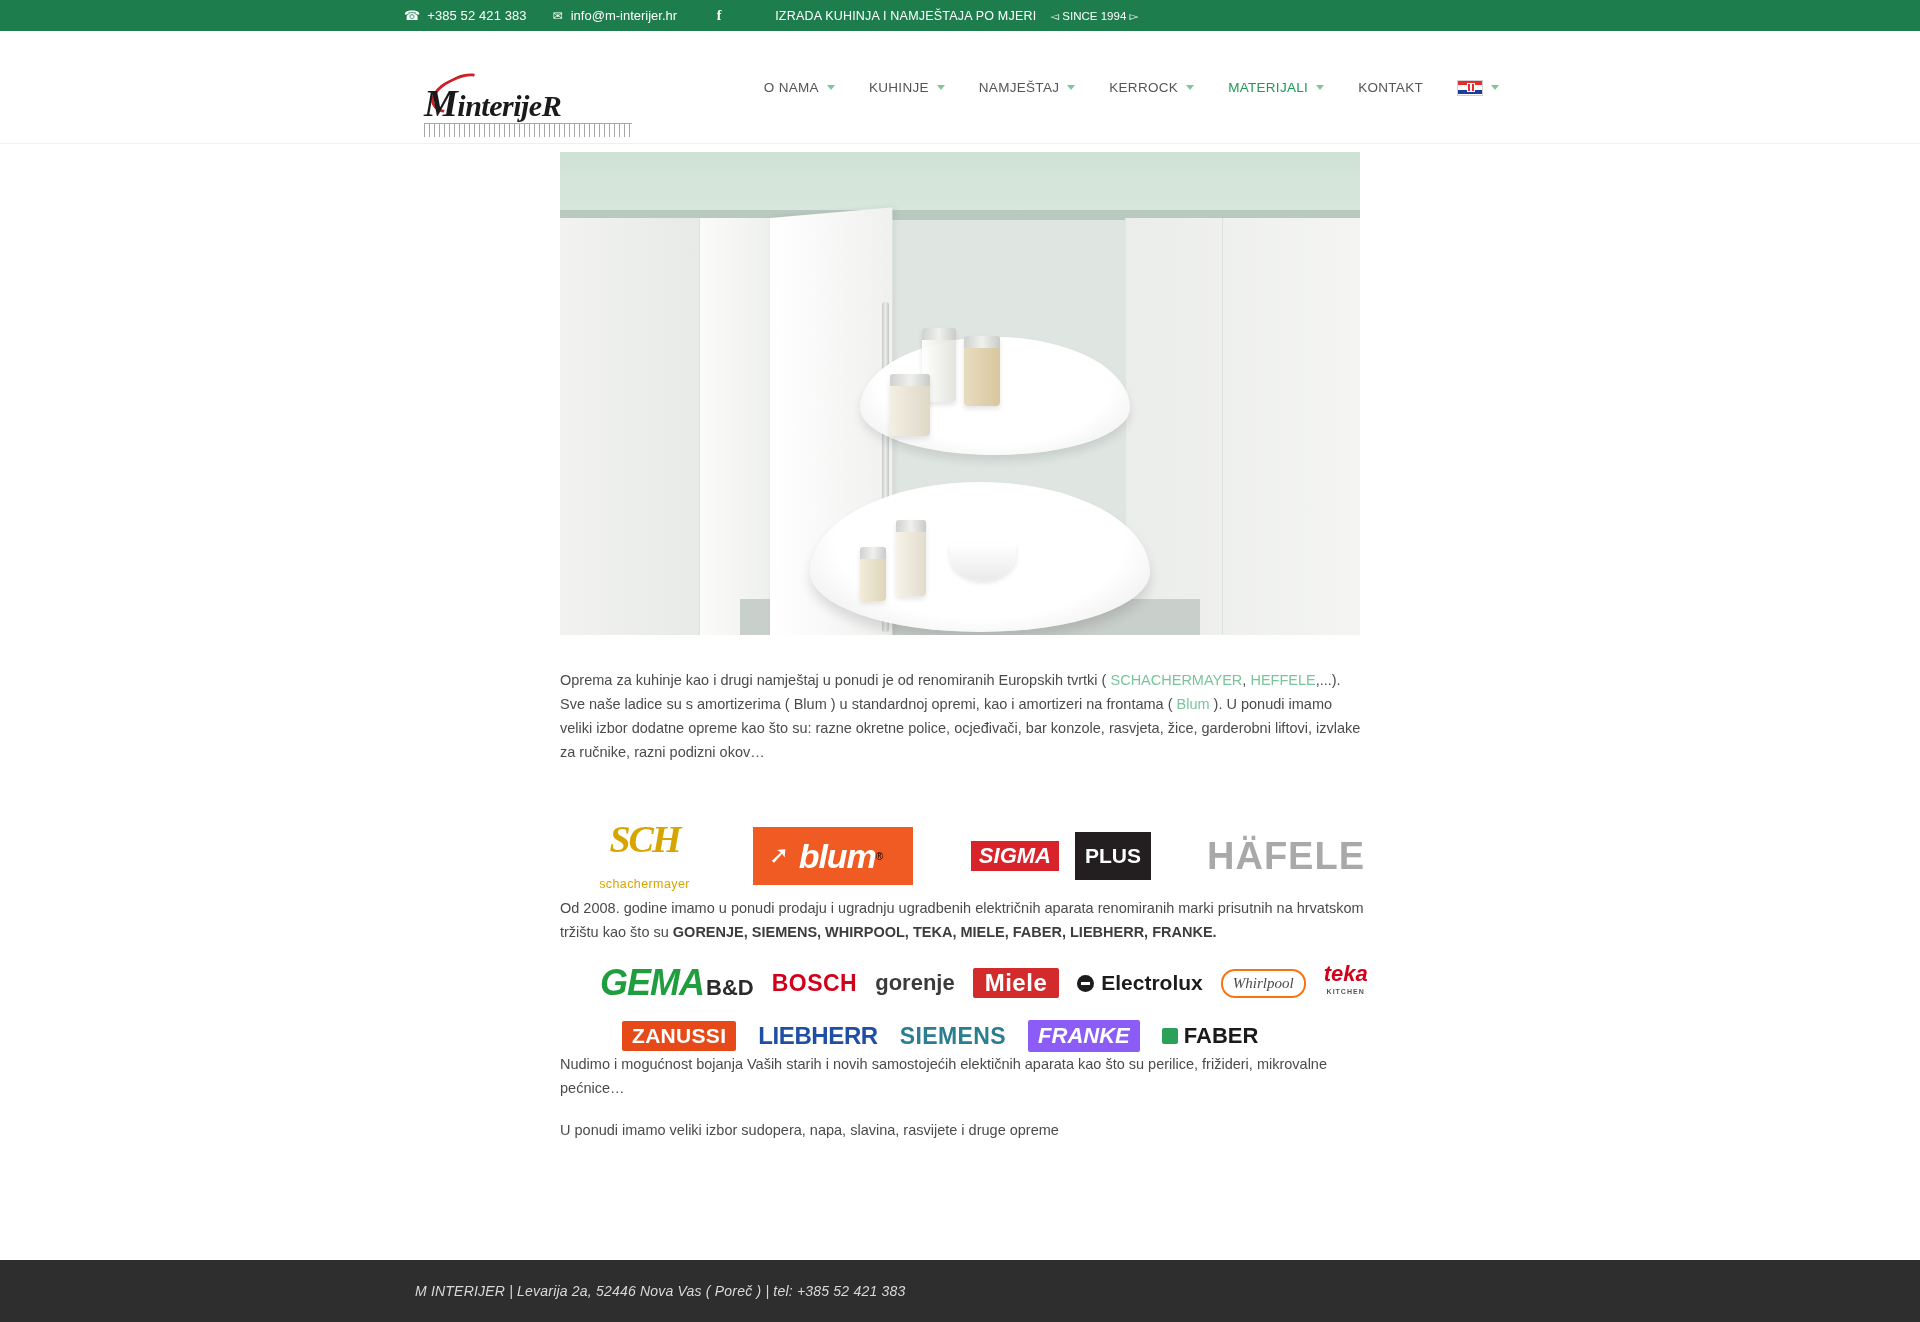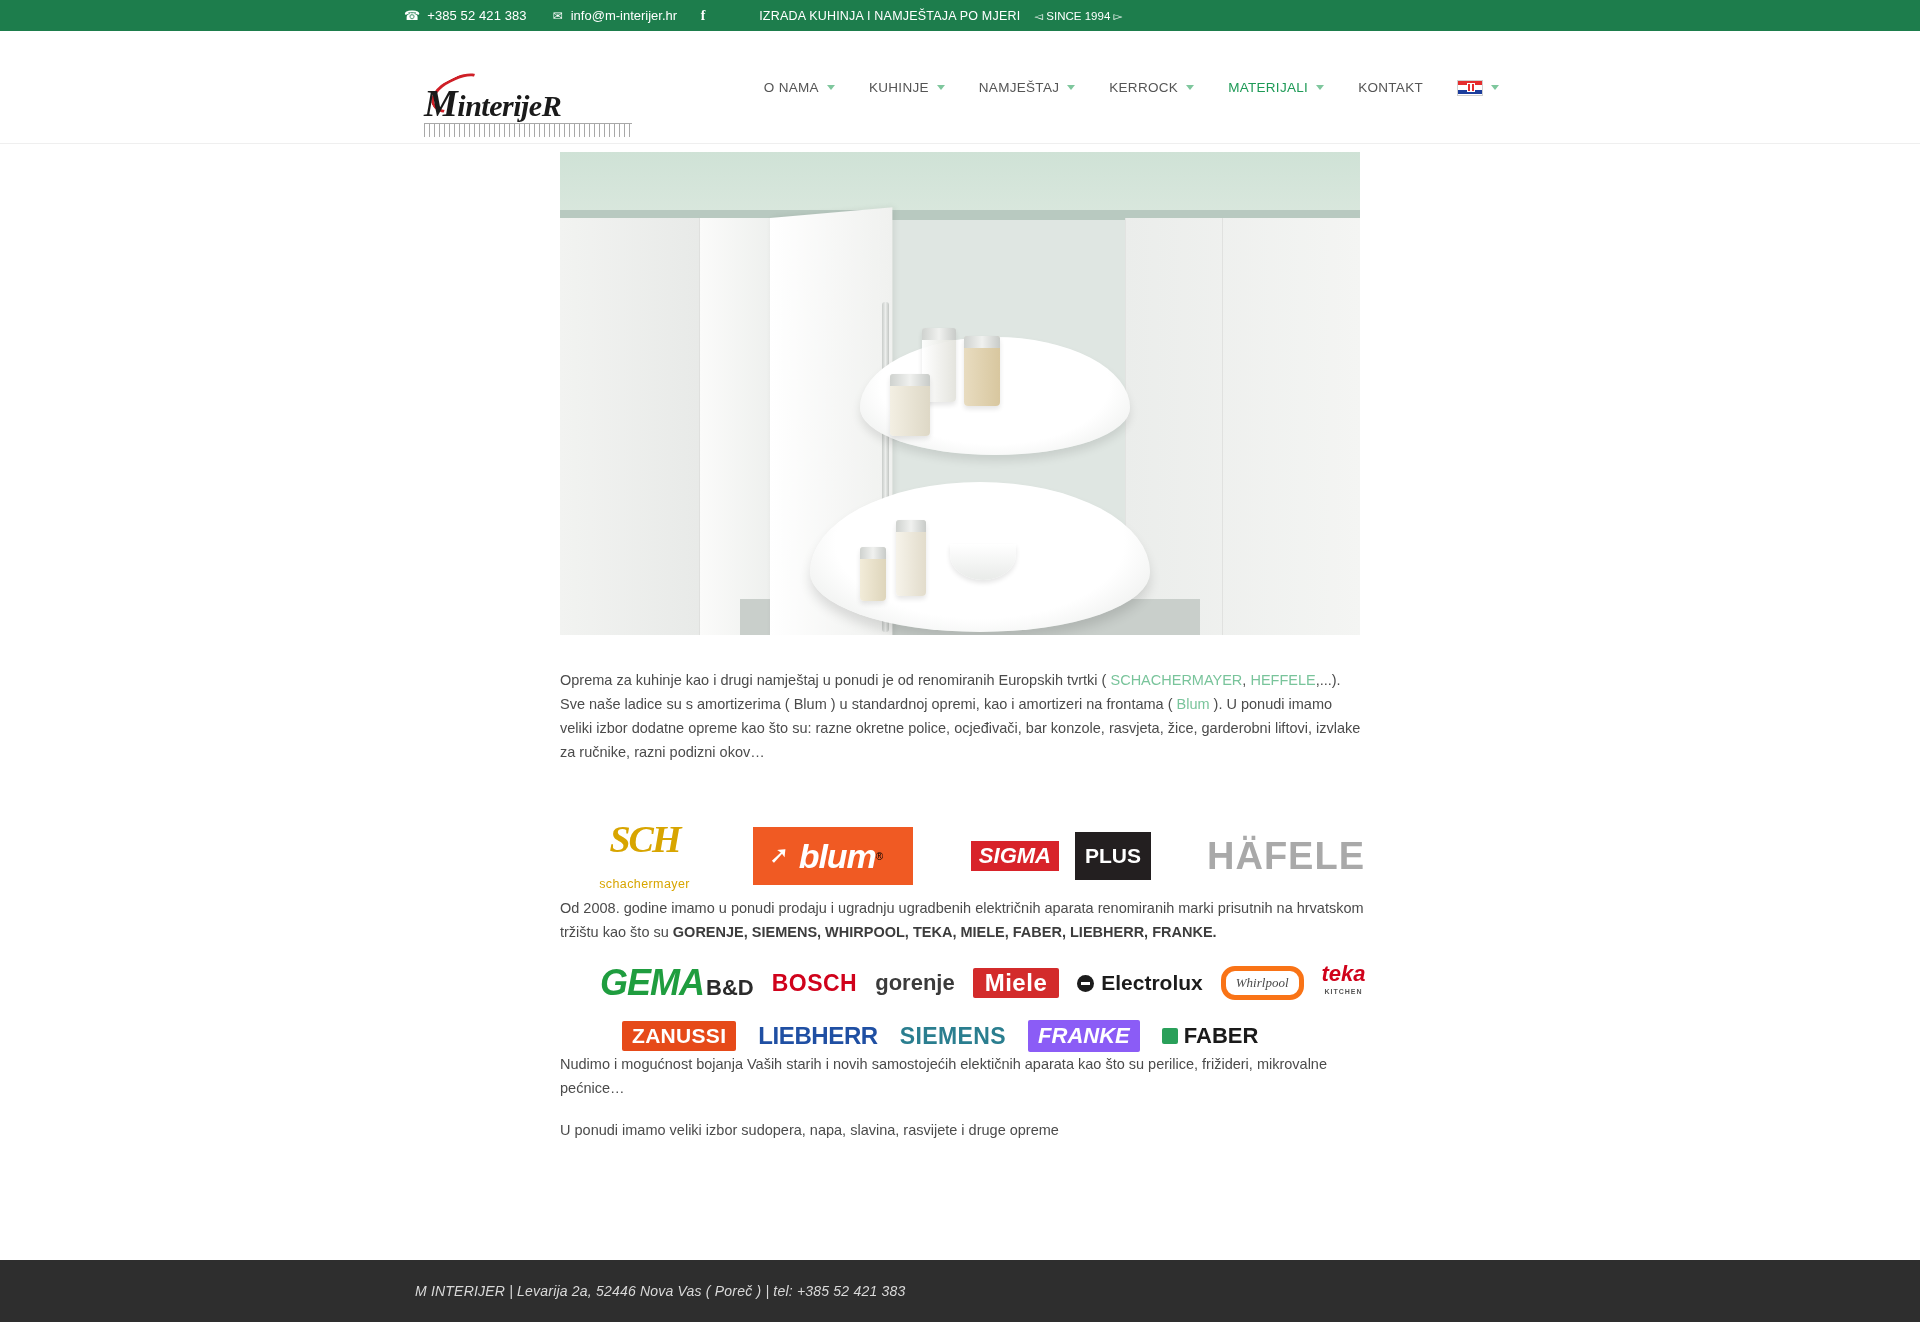--- a/index.html
+++ b/index.html
@@ -28,21 +28,21 @@
     padding-left: 404px;
   }
   .topbar .item { display: flex; align-items: center; white-space: nowrap; }
   .topbar .phone-icon {
     font-size: 13px;
     margin-right: 7px;
     line-height: 1;
   }
   .topbar .phone-text { margin-right: 26px; letter-spacing: .1px; }
   .topbar .mail-icon { margin-right: 8px; font-size: 12px; }
-  .topbar .mail-text { margin-right: 18px; }
+  .topbar .mail-text { margin-right: 34px; }
   .topbar .fb {
     width: 16px; height: 16px;
     display: flex; align-items: center; justify-content: center;
     font-weight: bold; font-size: 14px;
     font-family: "Liberation Serif", serif;
     margin-right: 48px;
   }
   .topbar .tagline { font-size: 12.5px; letter-spacing: .2px; }
   .topbar .since { font-size: 11.5px; margin-left: 14px; }
 
@@ -364,22 +364,22 @@
   }
   .elux-mark {
     width: 17px; height: 17px; border-radius: 50%;
     background: #1c1c1c; position: relative;
   }
   .elux-mark:after {
     content:""; position:absolute; left:4px; top:7px;
     width:9px; height:3px; background:#fff;
   }
   .whirlpool {
-    border: 5px solid #f97316; border-radius: 14px;
-    padding: 4px 10px; color: #4a4a4a; font-size: 13px;
+    border: 2px solid #f97316; border-radius: 14px;
+    padding: 4px 10px; color: #4a4a4a; font-size: 15px;
     font-family: "Liberation Serif", serif; font-style: italic;
   }
   .teka {
     color: #d0021b; font-weight: bold; font-size: 22px;
     font-style: italic; line-height: 18px; text-align:center;
   }
   .teka small { display:block; font-size: 7px; color:#555; font-style:normal; letter-spacing:1px; }
   .zanussi {
     background: #e64a19; color: #fff; font-weight: bold;
     font-size: 21px; padding: 3px 10px; letter-spacing: .3px;

